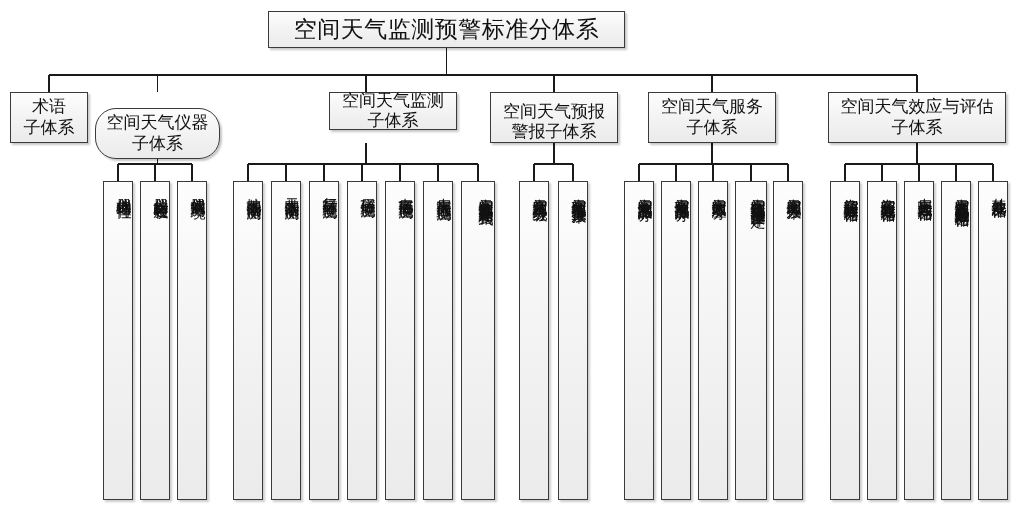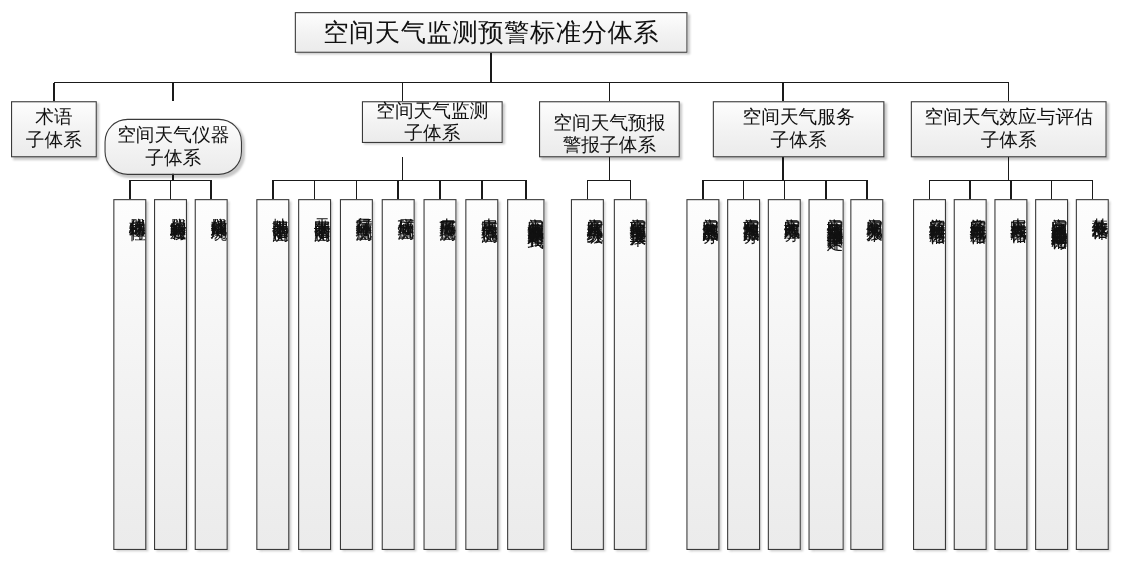--- a/index.html
+++ b/index.html
@@ -128,21 +128,21 @@
       </div>
       <div class="node sub" style="left: 95px; top: 108px; width: 125px; height: 51px; border-radius: 21px;">
         <span>空间天气仪器<br>子体系</span>
       </div>
       <div class="node sub" style="left: 302px; top: 92px; width: 128px; height: 38px; margin-left: 27px;">
         <span>空间天气监测<br>子体系</span>
       </div>
       <div class="node sub" style="left: 490px; top: 92px; width: 128px; height: 51px; align-items: flex-end;">
         <span>空间天气预报<br>警报子体系</span>
       </div>
-      <div class="node sub" style="left: 648px; top: 92px; width: 156px; height: 51px;">
+      <div class="node sub" style="left: 648px; top: 92px; width: 128px; height: 51px;">
         <span>空间天气服务<br>子体系</span>
       </div>
       <div class="node sub" style="left: 828px; top: 92px; width: 178px; height: 51px; align-items: center;">
         <span>空间天气效应与评估<br>子体系</span>
       </div>
     </div>
   <div id="leaf-layer">
       <div class="node leaf" style="left: 103px; top: 181px; width: 30px; height: 319px;">
         <span class="vtext">仪器的物理特性</span>
       </div>

